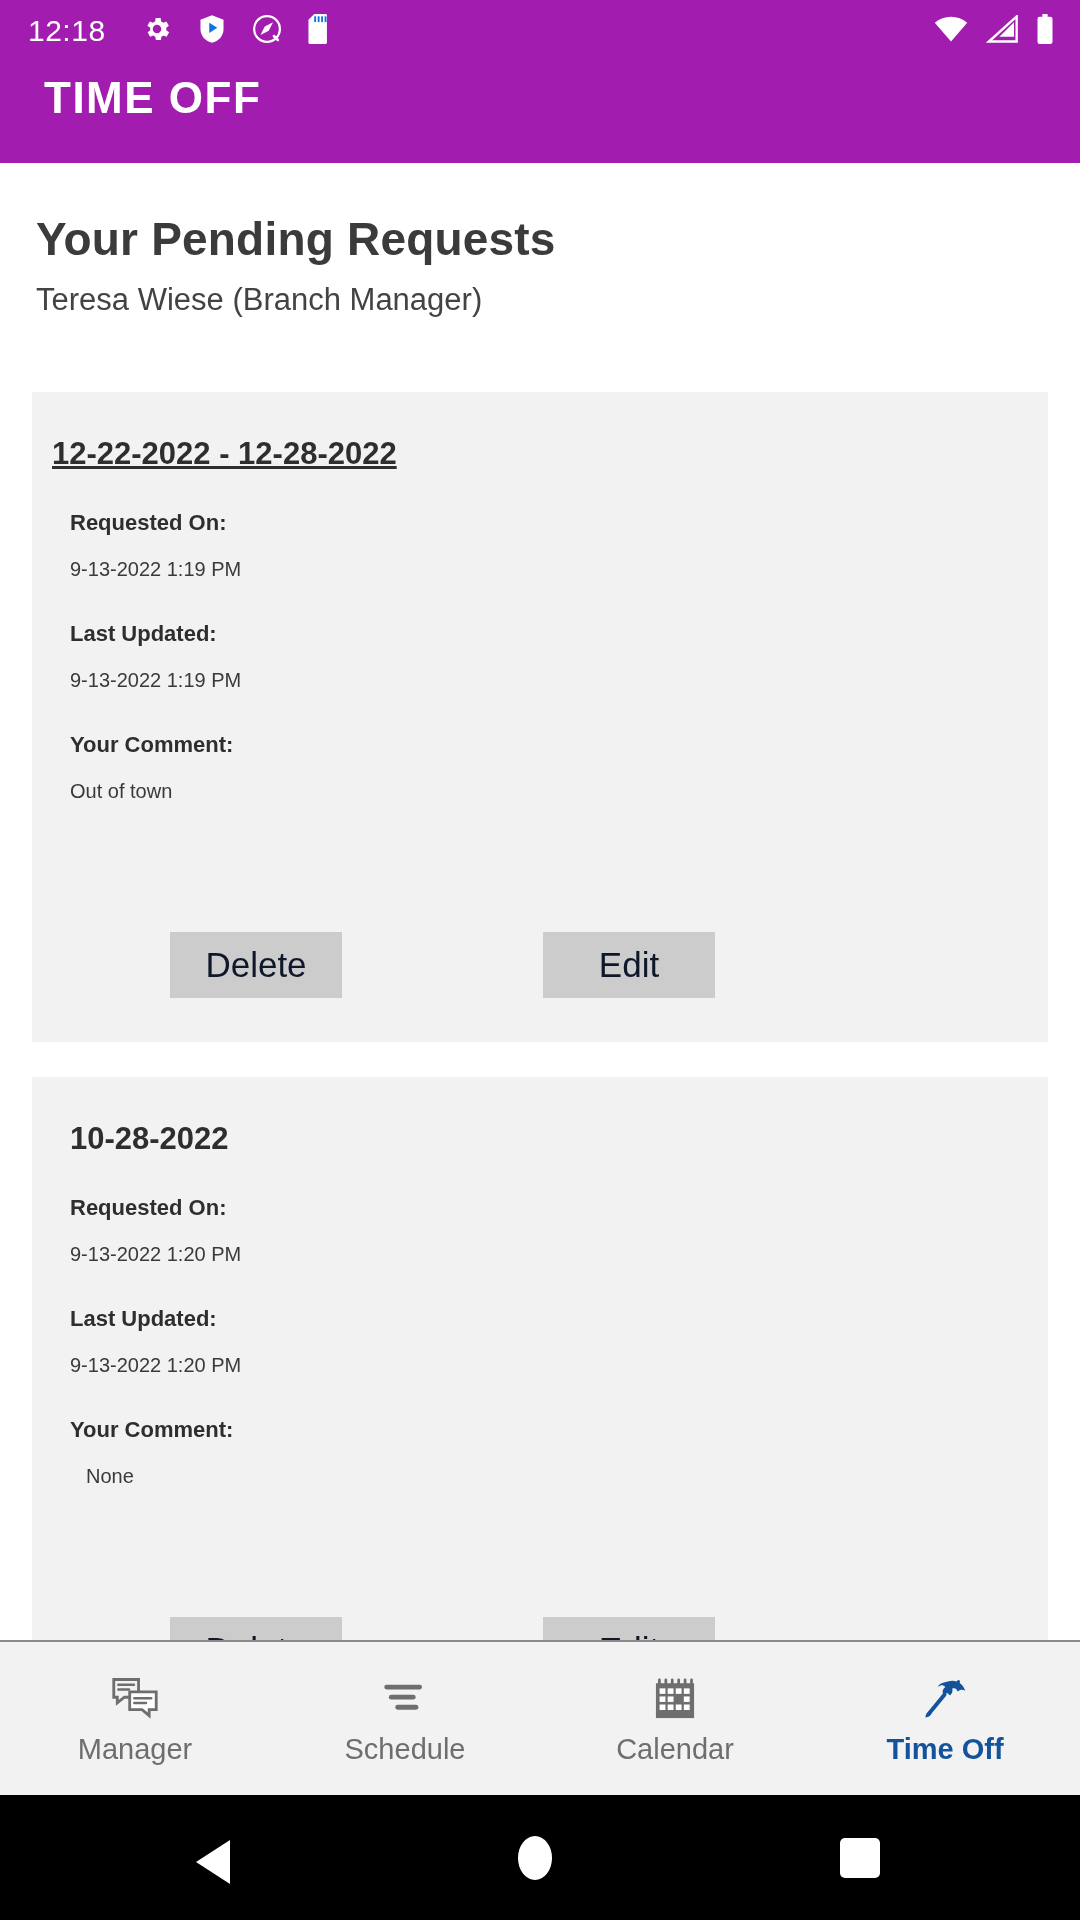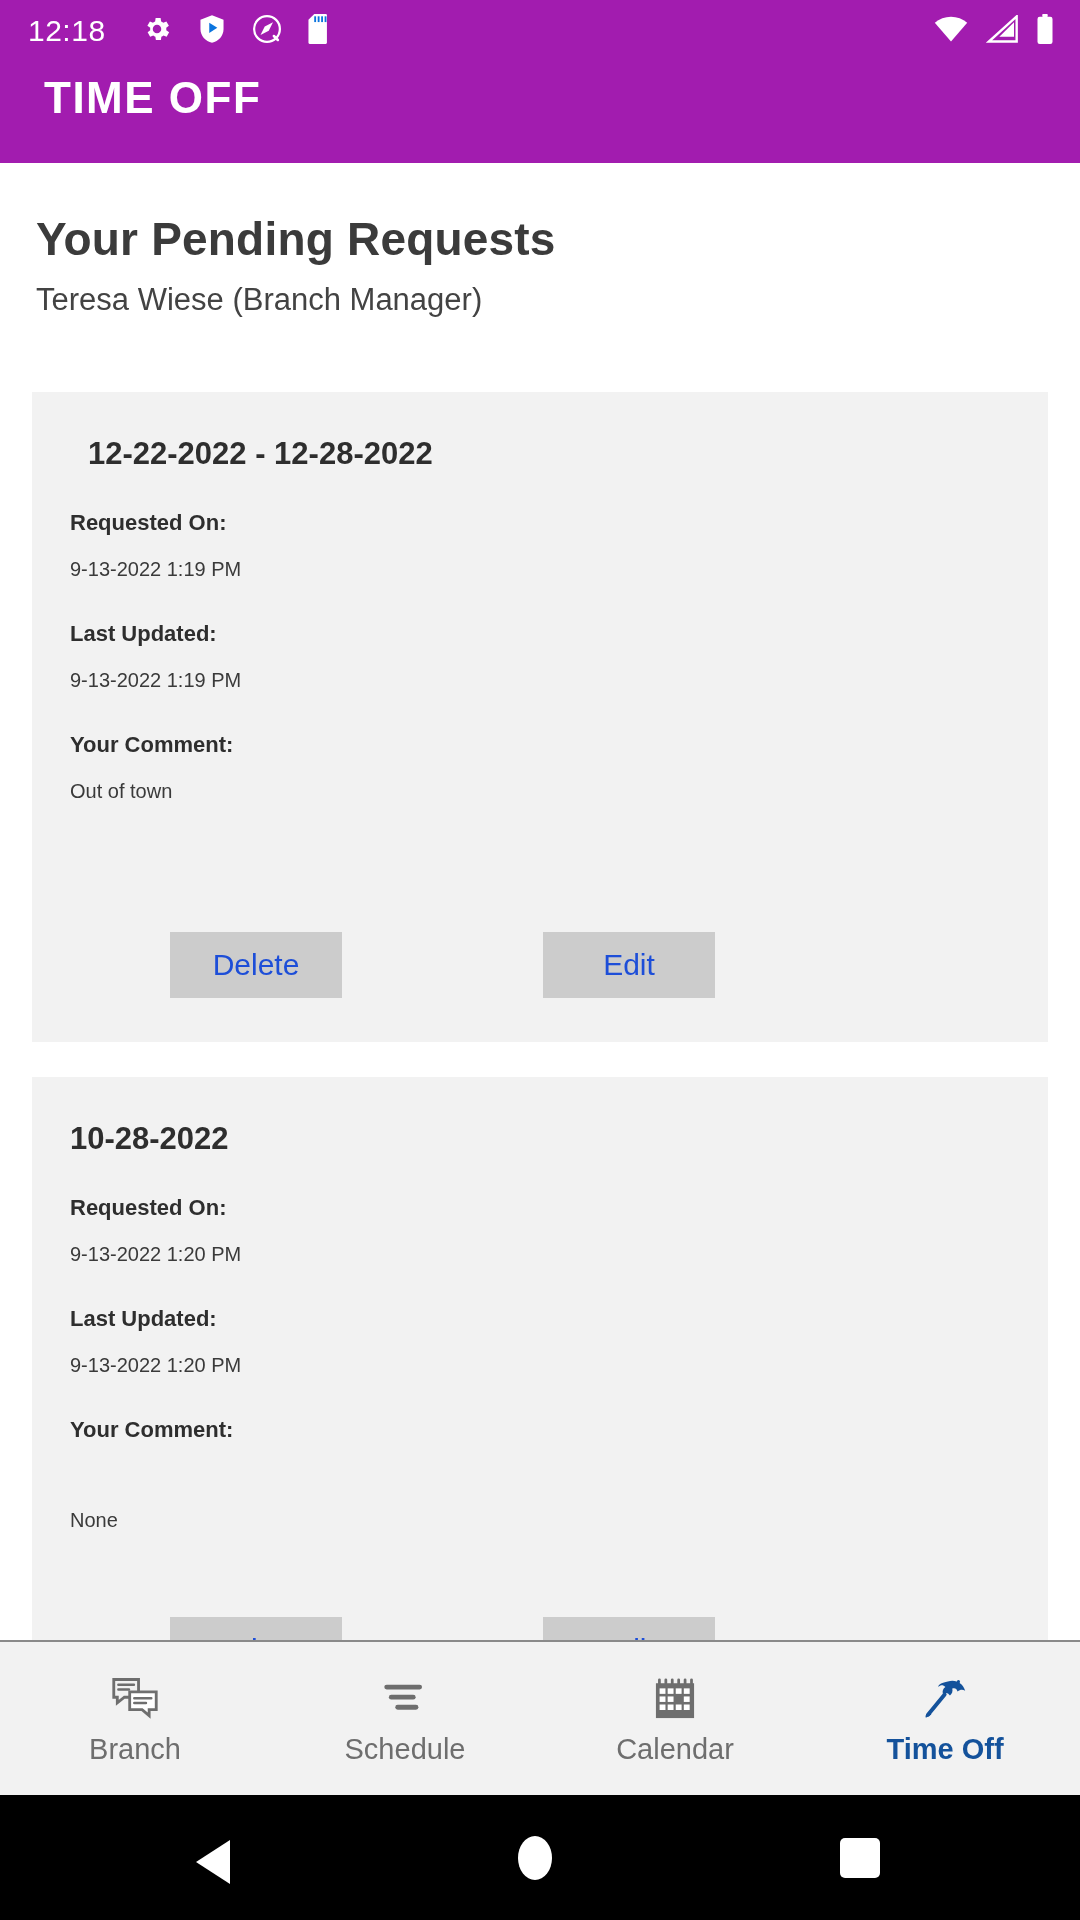--- a/index.html
+++ b/index.html
@@ -57,21 +57,21 @@
   }
   .fld-label {
     position:absolute; font-size:22px; font-weight:bold; color:#2e2e2e;
   }
   .fld-value {
     position:absolute; font-size:20px; color:#3a3a3a;
   }
   .btn {
     position:absolute; height:66px;
     background:#CCCCCC; border:none;
-    font-size:30px; color:#1d4ed8; font-family:"Liberation Sans", sans-serif;
+    font-size:35px; color:#0f172a; font-family:"Liberation Sans", sans-serif;
     display:flex; align-items:center; justify-content:center;
     cursor:pointer;
   }
 
   
   .bottomnav {
     position:absolute; left:0; top:1640px; width:1080px; height:155px;
     background:#F2F2F2; border-top:2px solid #8a8a8a;
     display:flex; align-items:flex-start;
   }
@@ -164,21 +164,21 @@
         </span>
       </div>
     </div>
     <div class="apptitle">TIME OFF</div>
   </div>
 
   <div class="page-title">Your Pending Requests</div>
   <div class="page-sub">Teresa Wiese (Branch Manager)</div>
 
   <div class="card" style="top:392px; height:650px;">
-    <div class="card-date" style="left:56px; top:44px;">12-22-2022 - 12-28-2022</div>
+    <div class="card-date" style="left:20px; top:44px;text-decoration:underline;">12-22-2022 - 12-28-2022</div>
 
     <div class="fld-label" style="left:38px; top:118px;">Requested On:</div>
     <div class="fld-value" style="left:38px; top:166px;">9-13-2022 1:19 PM</div>
 
     <div class="fld-label" style="left:38px; top:229px;">Last Updated:</div>
     <div class="fld-value" style="left:38px; top:277px;">9-13-2022 1:19 PM</div>
 
     <div class="fld-label" style="left:38px; top:340px;">Your Comment:</div>
     <div class="fld-value" style="left:38px; top:388px;">Out of town</div>
 
@@ -189,38 +189,38 @@
   <div class="card" style="top:1077px; height:650px; overflow:hidden;">
     <div class="card-date" style="left:38px; top:44px;">10-28-2022</div>
 
     <div class="fld-label" style="left:38px; top:118px;">Requested On:</div>
     <div class="fld-value" style="left:38px; top:166px;">9-13-2022 1:20 PM</div>
 
     <div class="fld-label" style="left:38px; top:229px;">Last Updated:</div>
     <div class="fld-value" style="left:38px; top:277px;">9-13-2022 1:20 PM</div>
 
     <div class="fld-label" style="left:38px; top:340px;">Your Comment:</div>
-    <div class="fld-value" style="left:38px; top:388px;margin-top:44px;">None</div>
+    <div class="fld-value" style="left:54px; top:388px;">None</div>
 
     <button class="btn" style="left:138px; top:540px; width:172px;">Delete</button>
     <button class="btn" style="left:511px; top:540px; width:172px;">Edit</button>
   </div>
 
   <div class="bottomnav">
 
     <div class="navitem">
       <span class="navicon">
         <svg width="46" height="44" viewBox="0 0 26 24" fill="#6E6E6E">
           <path d="M1 1h14v10H7l-4 3.2V11H1z" fill="none" stroke="#6E6E6E" stroke-width="1.6"></path>
           <path d="M3.6 4h8.8M3.6 6.6h6" stroke="#6E6E6E" stroke-width="1.4" stroke-linecap="round"></path>
           <path d="M10 8h15v10h-4v3.4L17 18h-7z" fill="#ffffff" stroke="#6E6E6E" stroke-width="1.6"></path>
           <path d="M12.6 11.6h9.6M12.6 14.2h6.6" stroke="#6E6E6E" stroke-width="1.4" stroke-linecap="round"></path>
         </svg>
       </span>
-      <span class="navlabel">Branch</span>
+      <span class="navlabel">Manager</span>
     </div>
 
     <div class="navitem">
       <span class="navicon">
         <svg width="44" height="40" viewBox="0 0 24 20" stroke="#6E6E6E" stroke-width="2.6" stroke-linecap="round" fill="none">
           <path d="M2 3.5h18"></path>
           <path d="M4.5 9h12"></path>
           <path d="M8 14.5h10"></path>
         </svg>
       </span>

